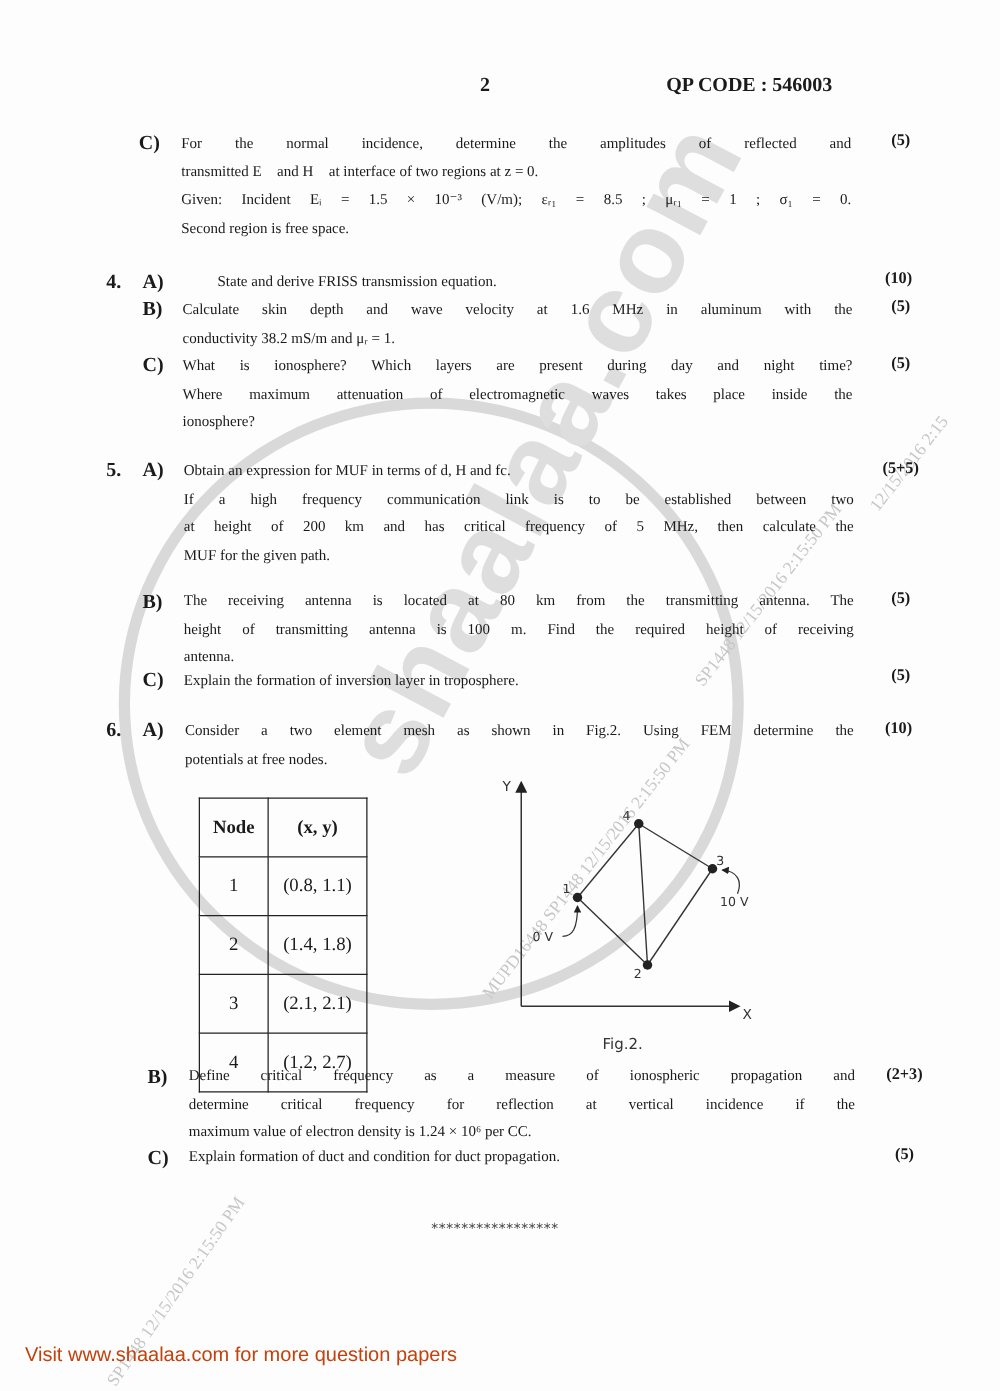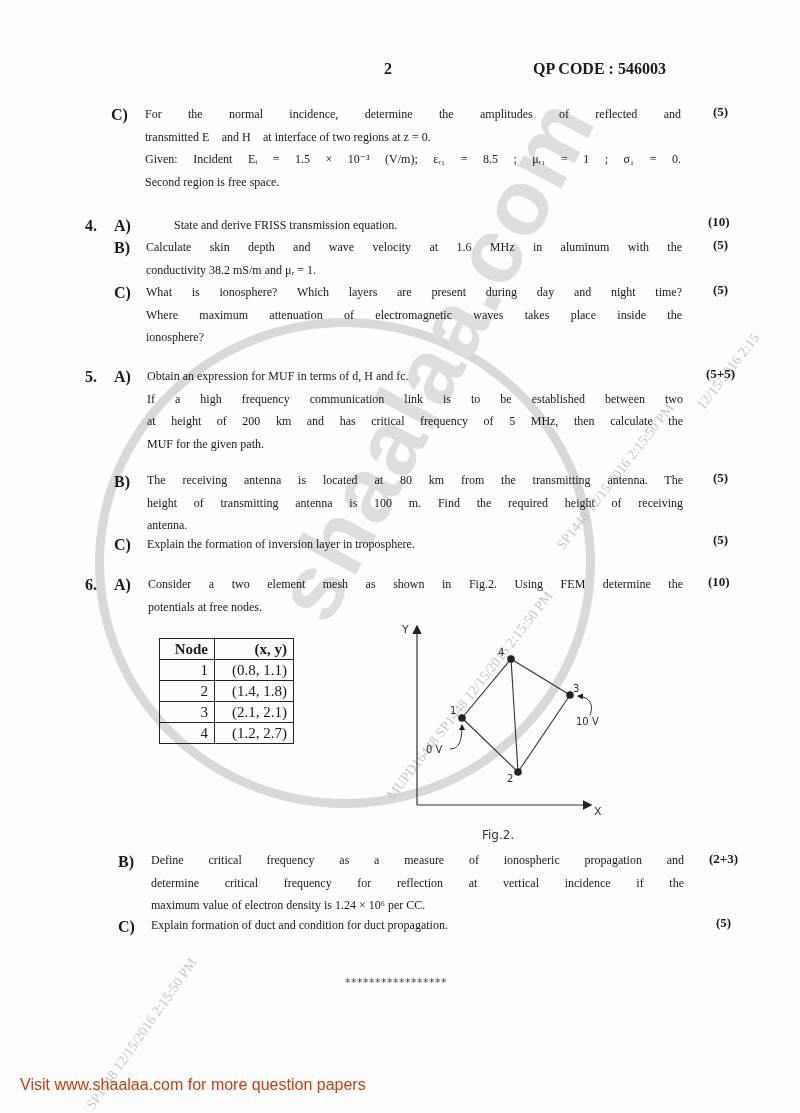--- a/index.html
+++ b/index.html
@@ -40,21 +40,21 @@
   .qtext .ln { display: block; white-space: nowrap; }
   .qtext .jl { display: block; text-align: justify; text-align-last: justify; }
   .marks { position: absolute; font-size: 13px; font-weight: bold; }
 
   
   .node-table {
     position: absolute; left: 159px; top: 638px; border-collapse: collapse;
     font-size: 15px;
   }
   .node-table th, .node-table td {
-    border: 1.5px solid #222; padding: 0 6px; height: 20px; text-align: right;
+    border: 1.5px solid #222; padding: 13px 6px; height: 20px; text-align: center;
   }
   .node-table th { font-weight: bold; }
   .node-table th:first-child, .node-table td:first-child { width: 42px; }
   .node-table th:last-child, .node-table td:last-child { width: 66px; }
 
   .fig-svg { position: absolute; left: 390px; top: 615px; }
   .fig-caption { position: absolute; left: 482px; top: 828px; font-family: "DejaVu Sans", sans-serif; font-size: 12px; color: #333; }
 
   .stars { position: absolute; left: 345px; top: 976px; font-family: "DejaVu Sans", sans-serif; font-size: 11px; color: #444; letter-spacing: 0.5px; }
   .footer { position: absolute; left: 20px; top: 1076px; font-family: "Liberation Sans", sans-serif; font-size: 16px; color: #c2410c; }

